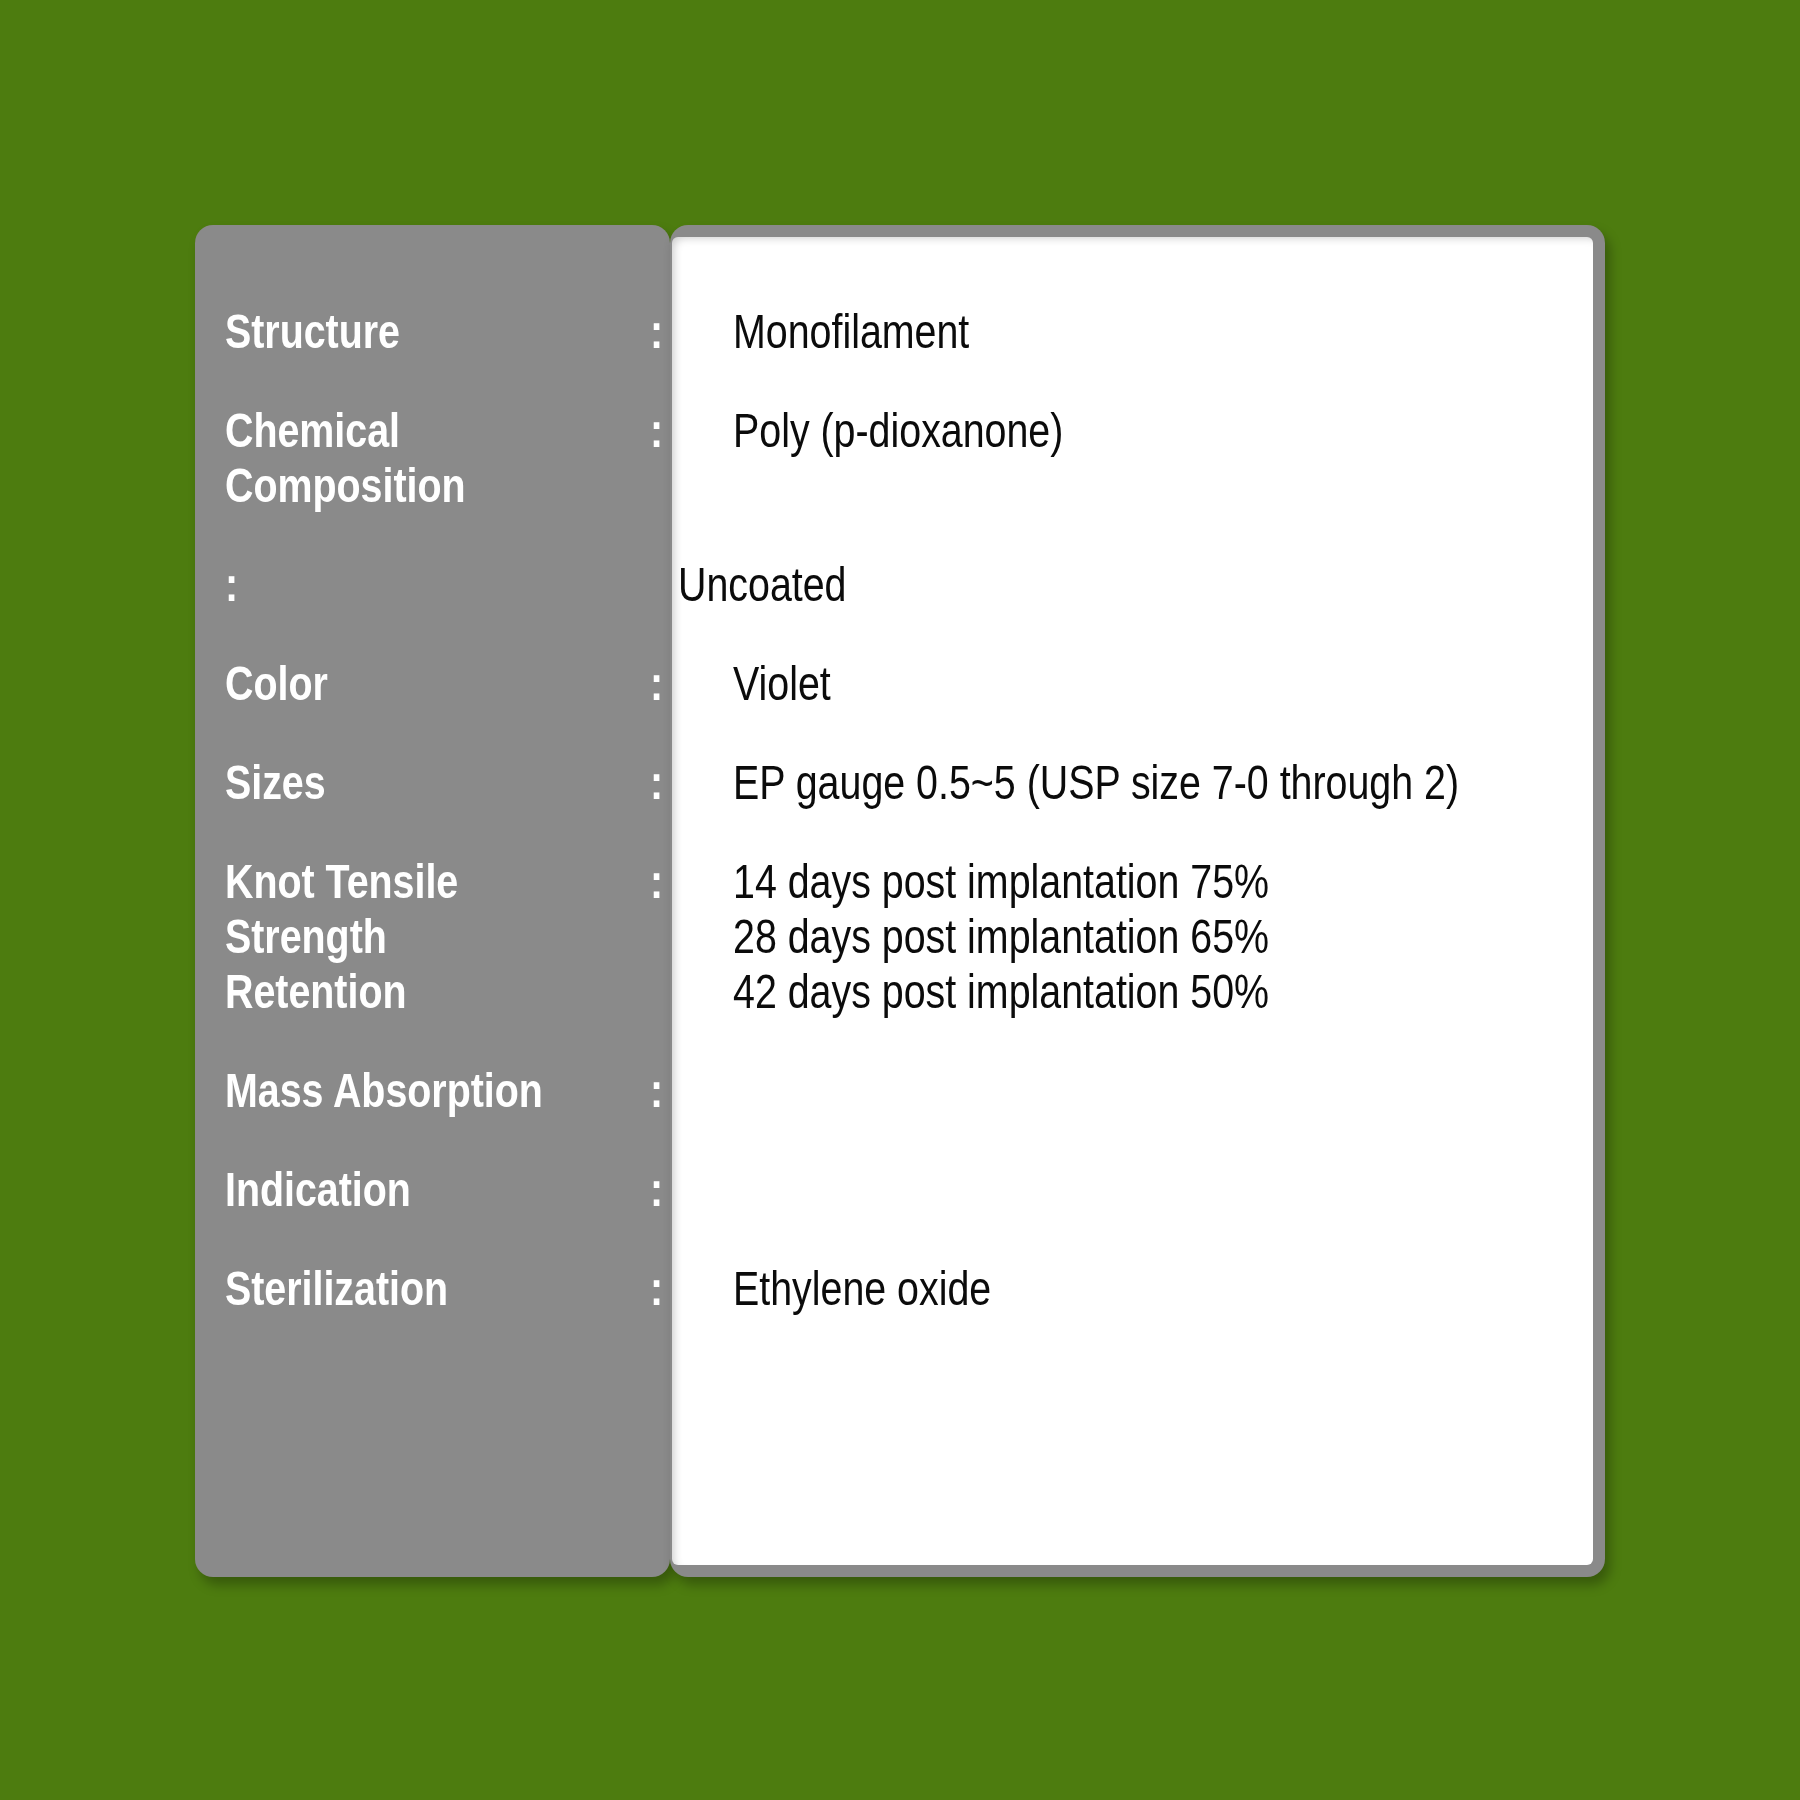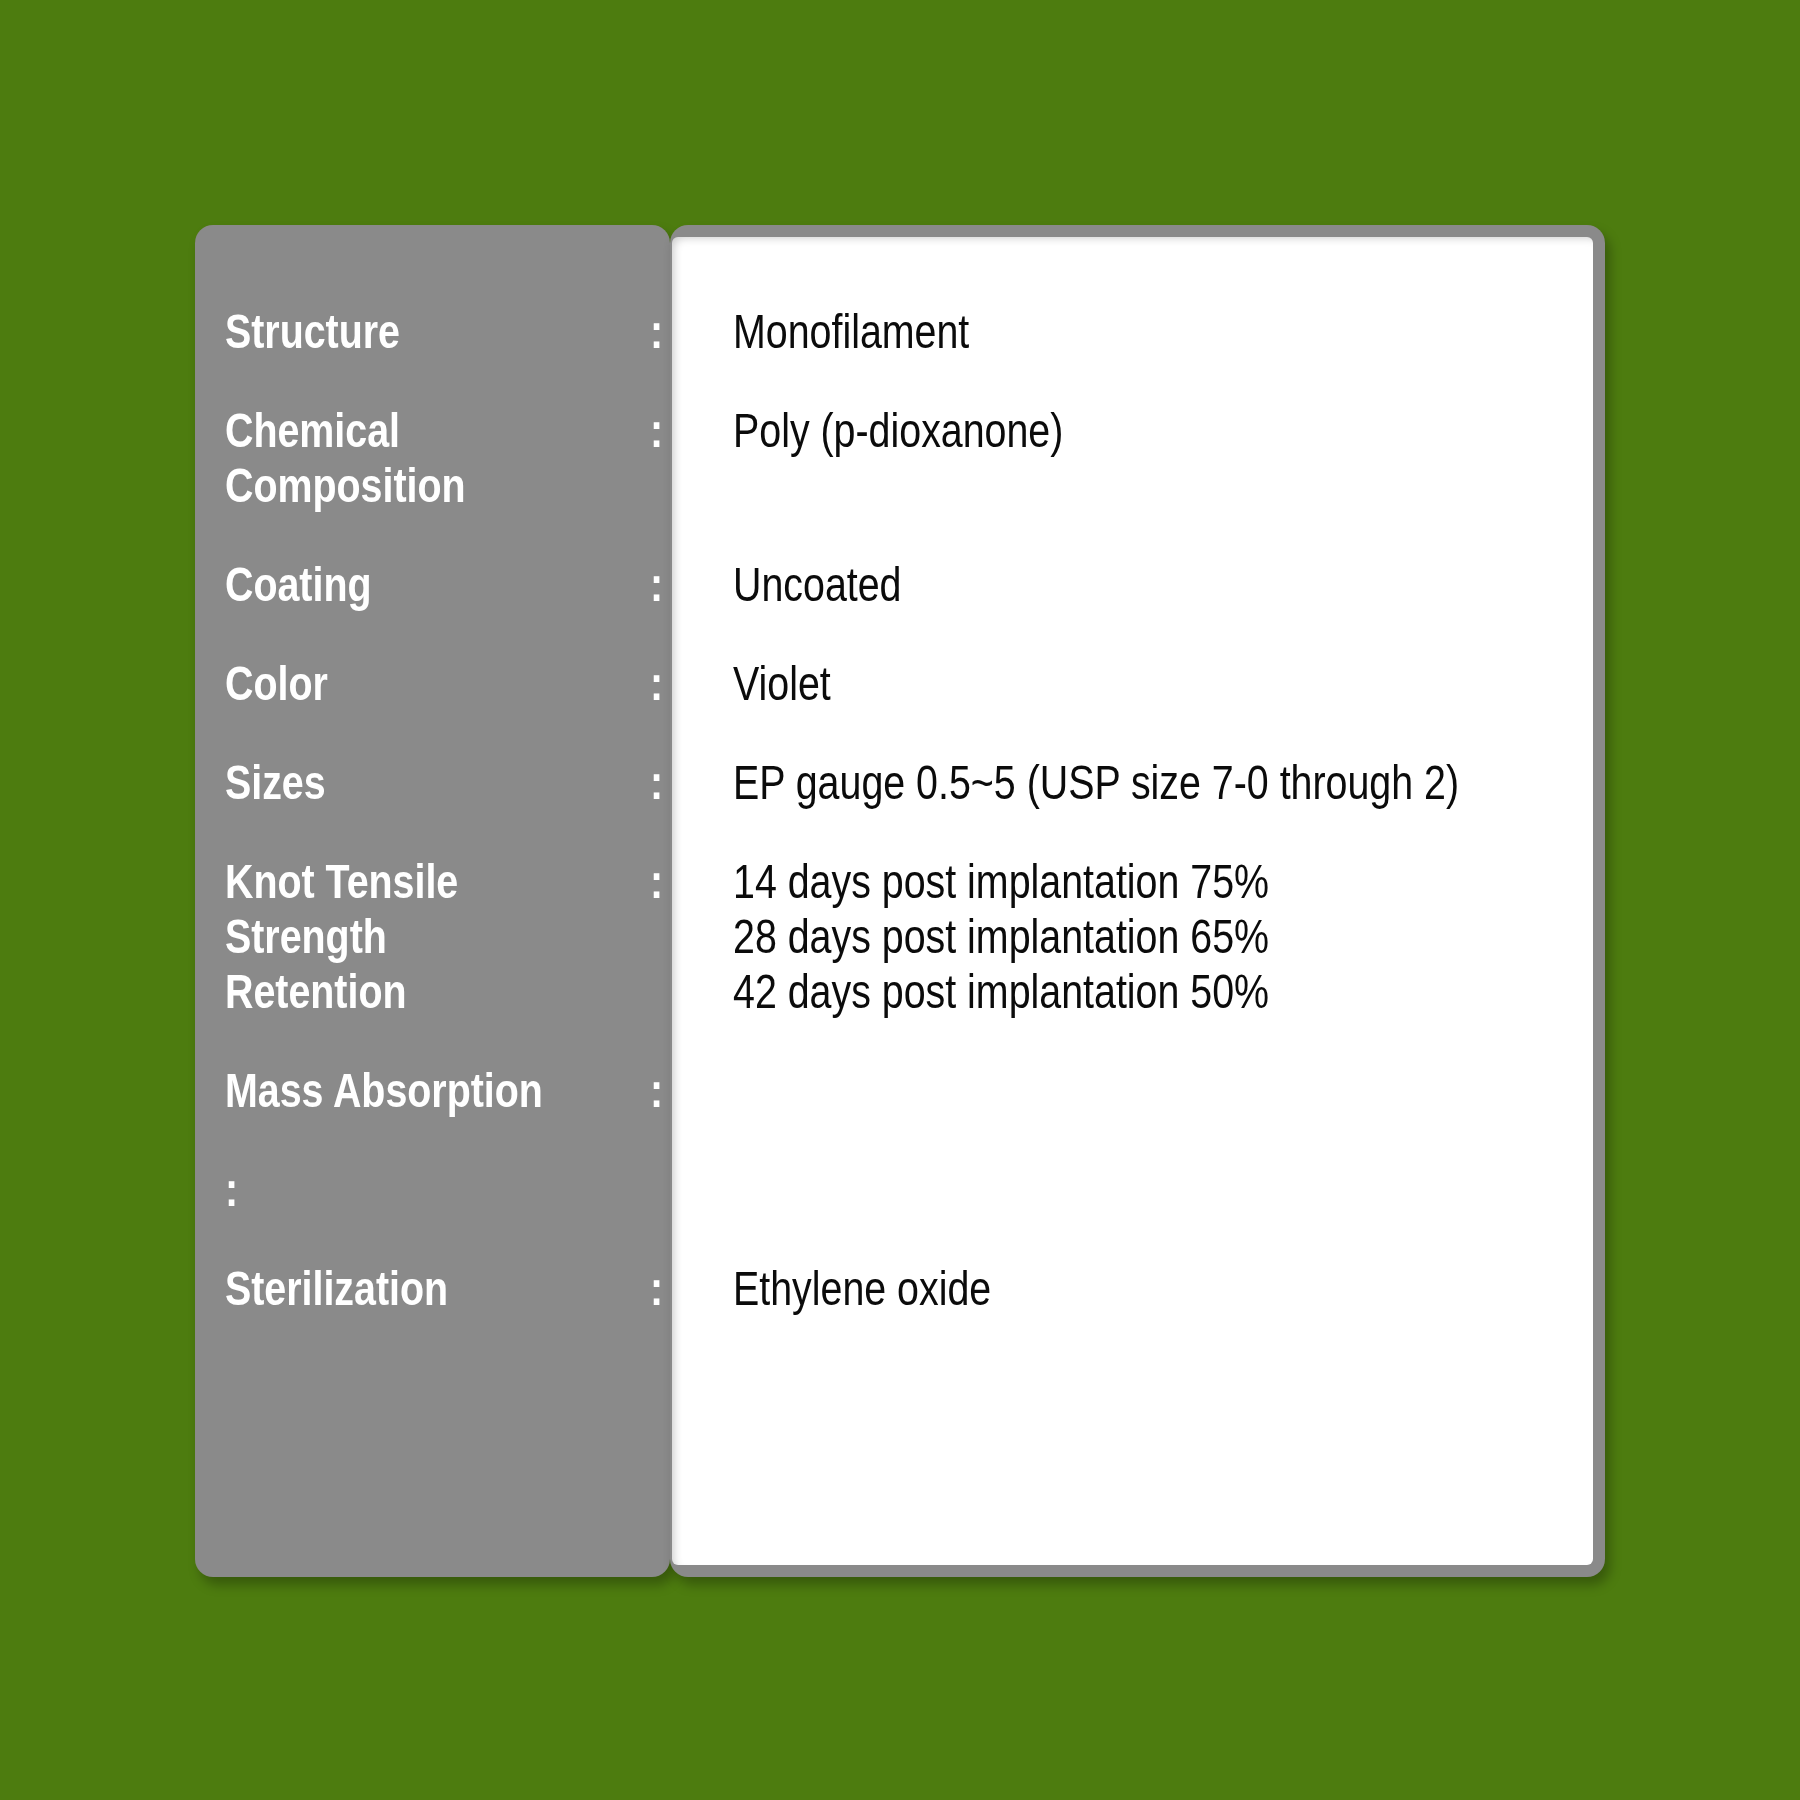--- a/index.html
+++ b/index.html
@@ -84,21 +84,20 @@
   </div>
 
   <div class="row">
     <div class="cell-label"><span class="cond">Chemical
 Composition</span></div>
     <div class="cell-colon"><span class="cond">:</span></div>
     <div class="cell-value"><span class="cond">Poly (p-dioxanone)</span></div>
   </div>
 
   <div class="row">
-    <div class="cell-label"><span class="cond">Coating</span></div>
     <div class="cell-colon"><span class="cond">:</span></div>
     <div class="cell-value"><span class="cond">Uncoated</span></div>
   </div>
 
   <div class="row">
     <div class="cell-label"><span class="cond">Color</span></div>
     <div class="cell-colon"><span class="cond">:</span></div>
     <div class="cell-value"><span class="cond">Violet</span></div>
   </div>
 
@@ -117,20 +116,21 @@
 28 days post implantation 65%
 42 days post implantation 50%</span></div>
   </div>
 
   <div class="row">
     <div class="cell-label"><span class="cond">Mass Absorption</span></div>
     <div class="cell-colon"><span class="cond">:</span></div>
   </div>
 
   <div class="row">
+    <div class="cell-label"><span class="cond">Indication</span></div>
     <div class="cell-colon"><span class="cond">:</span></div>
   </div>
 
   <div class="row">
     <div class="cell-label"><span class="cond">Sterilization</span></div>
     <div class="cell-colon"><span class="cond">:</span></div>
     <div class="cell-value"><span class="cond">Ethylene oxide</span></div>
   </div>
 </div>
 </div>

